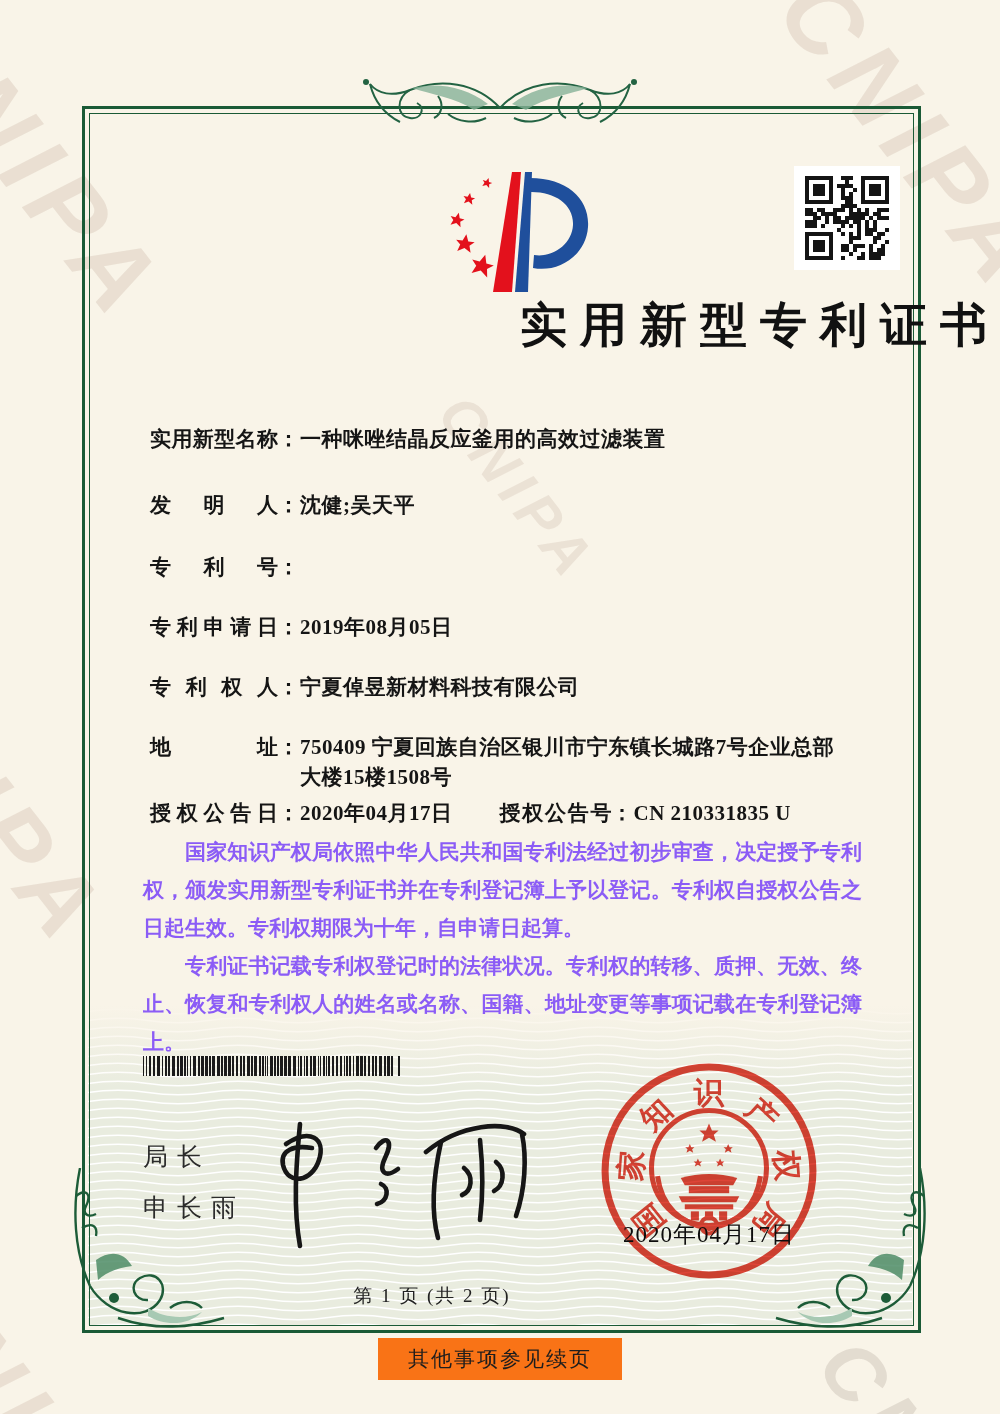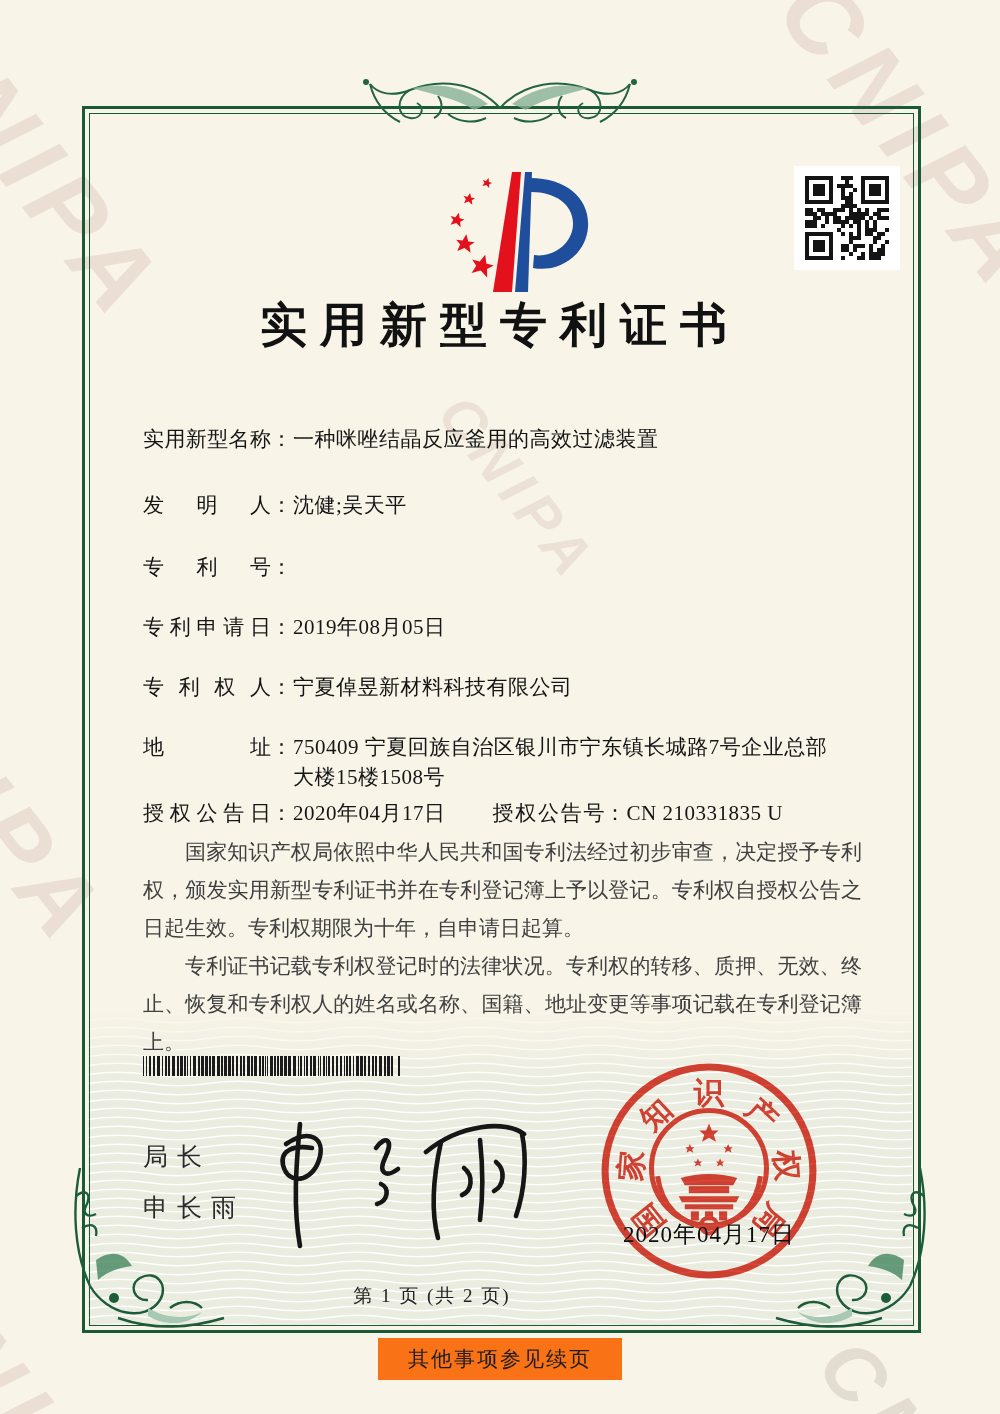--- a/index.html
+++ b/index.html
@@ -22,32 +22,32 @@
   .frame-outer{position:absolute;left:82px;top:106px;width:833px;height:1221px;
     border:3px solid #1a5a36;z-index:3;}
   .frame-inner{position:absolute;left:4px;top:4px;right:4px;bottom:4px;
     border:1.5px solid #1a5a36;}
   .ornament{position:absolute;z-index:4;pointer-events:none;}
   
   .cert-no{position:absolute;left:143px;top:168px;font-size:21px;letter-spacing:3px;color:#222;z-index:5;}
   .logo{position:absolute;left:424px;top:166px;z-index:5;}
   .qr-box{position:absolute;left:794px;top:166px;width:106px;height:104px;background:#fff;z-index:5;}
   .qr-box svg{position:absolute;left:11px;top:10px;}
-  .title{position:absolute;left:0;top:294px;width:100%;text-align:center;font-size:47px;
+  .title{position:absolute;left:0;top:294px;width:100%;text-align:right;font-size:47px;
     font-weight:700;letter-spacing:13px;color:#111;z-index:5;}
   
-  .fields{position:absolute;left:143px;top:424px;width:762px;font-size:21px;z-index:5;}
+  .fields{position:absolute;left:150px;top:424px;width:762px;font-size:21px;z-index:5;font-weight:bold;}
   .frow{display:flex;align-items:flex-start;line-height:30px;}
   .flabel{display:inline-block;width:128px;text-align:justify;text-align-last:justify;flex:none;}
   .fcolon{flex:none;width:22px;}
   .fvalue{letter-spacing:.5px;}
   .mb1{margin-bottom:36px}.mb2{margin-bottom:32px}.mb3{margin-bottom:30px}.mb4{margin-bottom:6px}
   
   .body-text{position:absolute;left:143px;top:833px;width:719px;font-size:21px;line-height:38px;
-    text-align:justify;color:#404040;z-index:5;}
+    text-align:justify;color:#8b5cf6;z-index:5;font-weight:bold;}
   .body-text p{margin:0;text-indent:2em;}
   
   .barcode{position:absolute;left:143px;top:1056px;z-index:6;}
   .signer{position:absolute;left:143px;top:1140px;z-index:6;
     font-family:"Liberation Sans","DejaVu Sans",sans-serif;font-size:25px;letter-spacing:9px;color:#2b2b2b;}
   .signer div{margin-bottom:18px;}
   .signature{position:absolute;left:258px;top:1096px;z-index:6;}
   .seal{position:absolute;left:597px;top:1059px;width:224px;height:224px;z-index:7;
     mix-blend-mode:multiply;opacity:.94;}
   .seal-char{font-size:30px;font-weight:700;fill:#dc392a;font-family:"Liberation Serif","DejaVu Serif",serif;}

